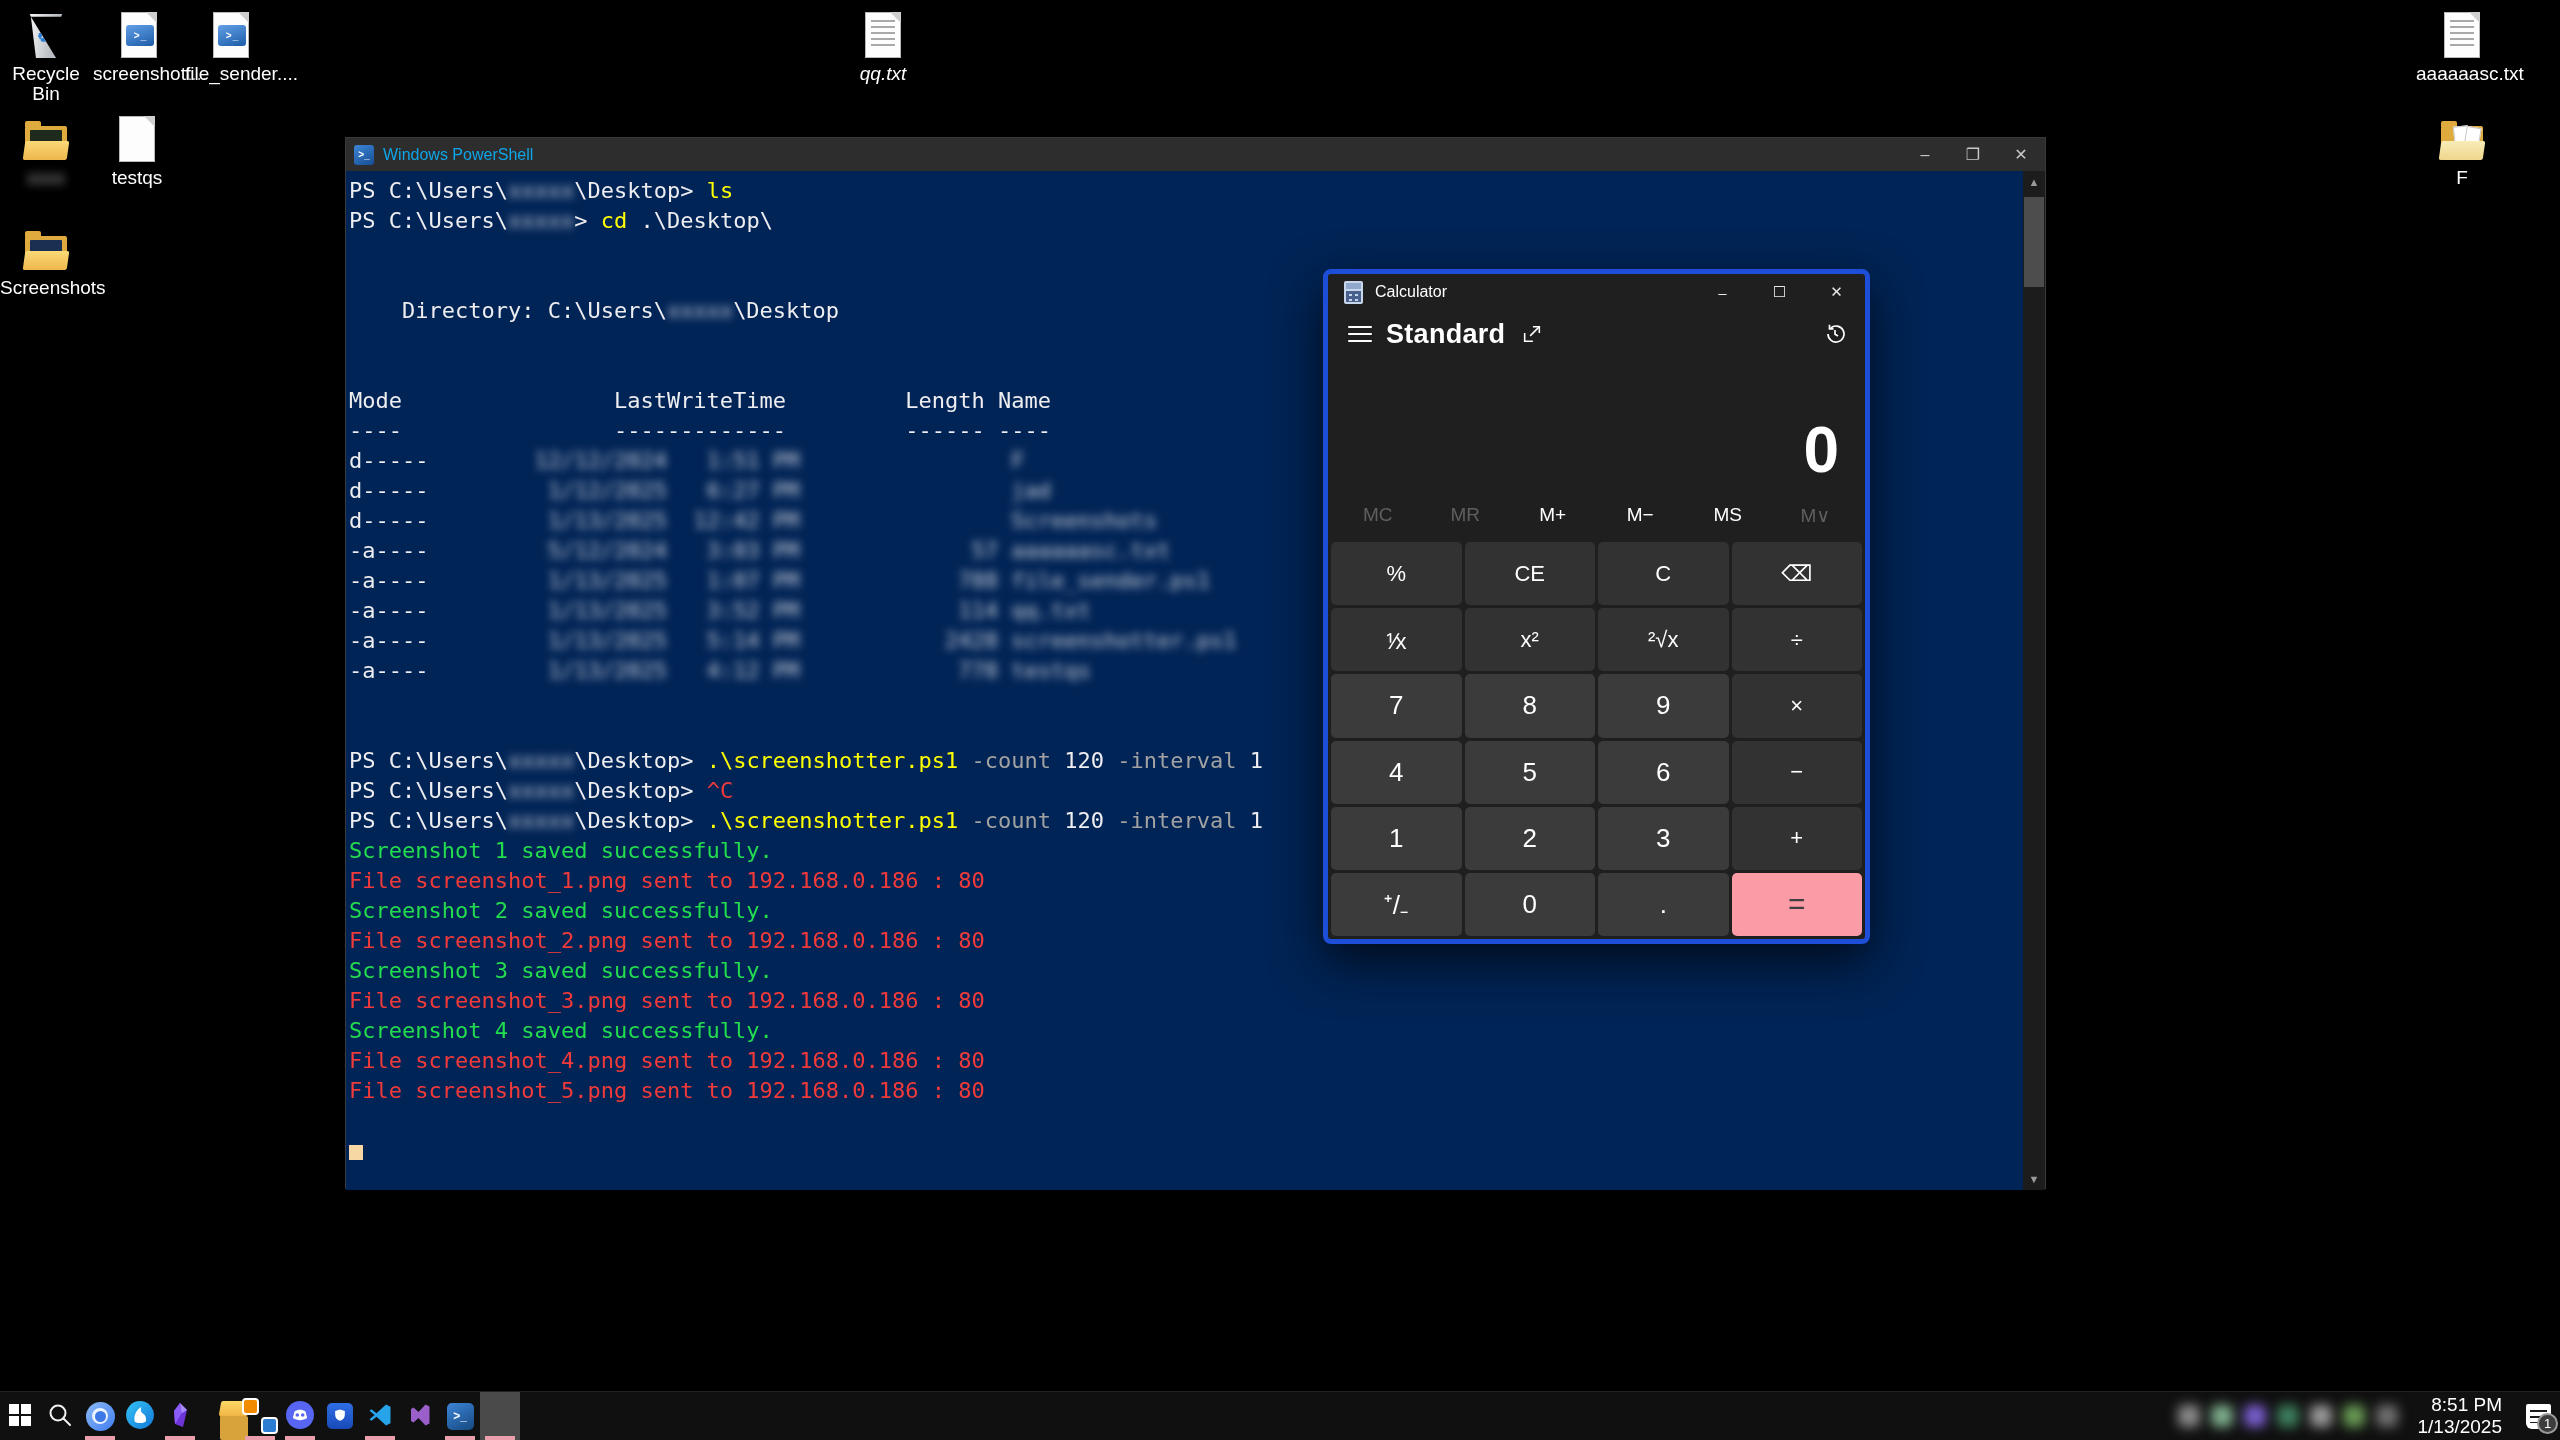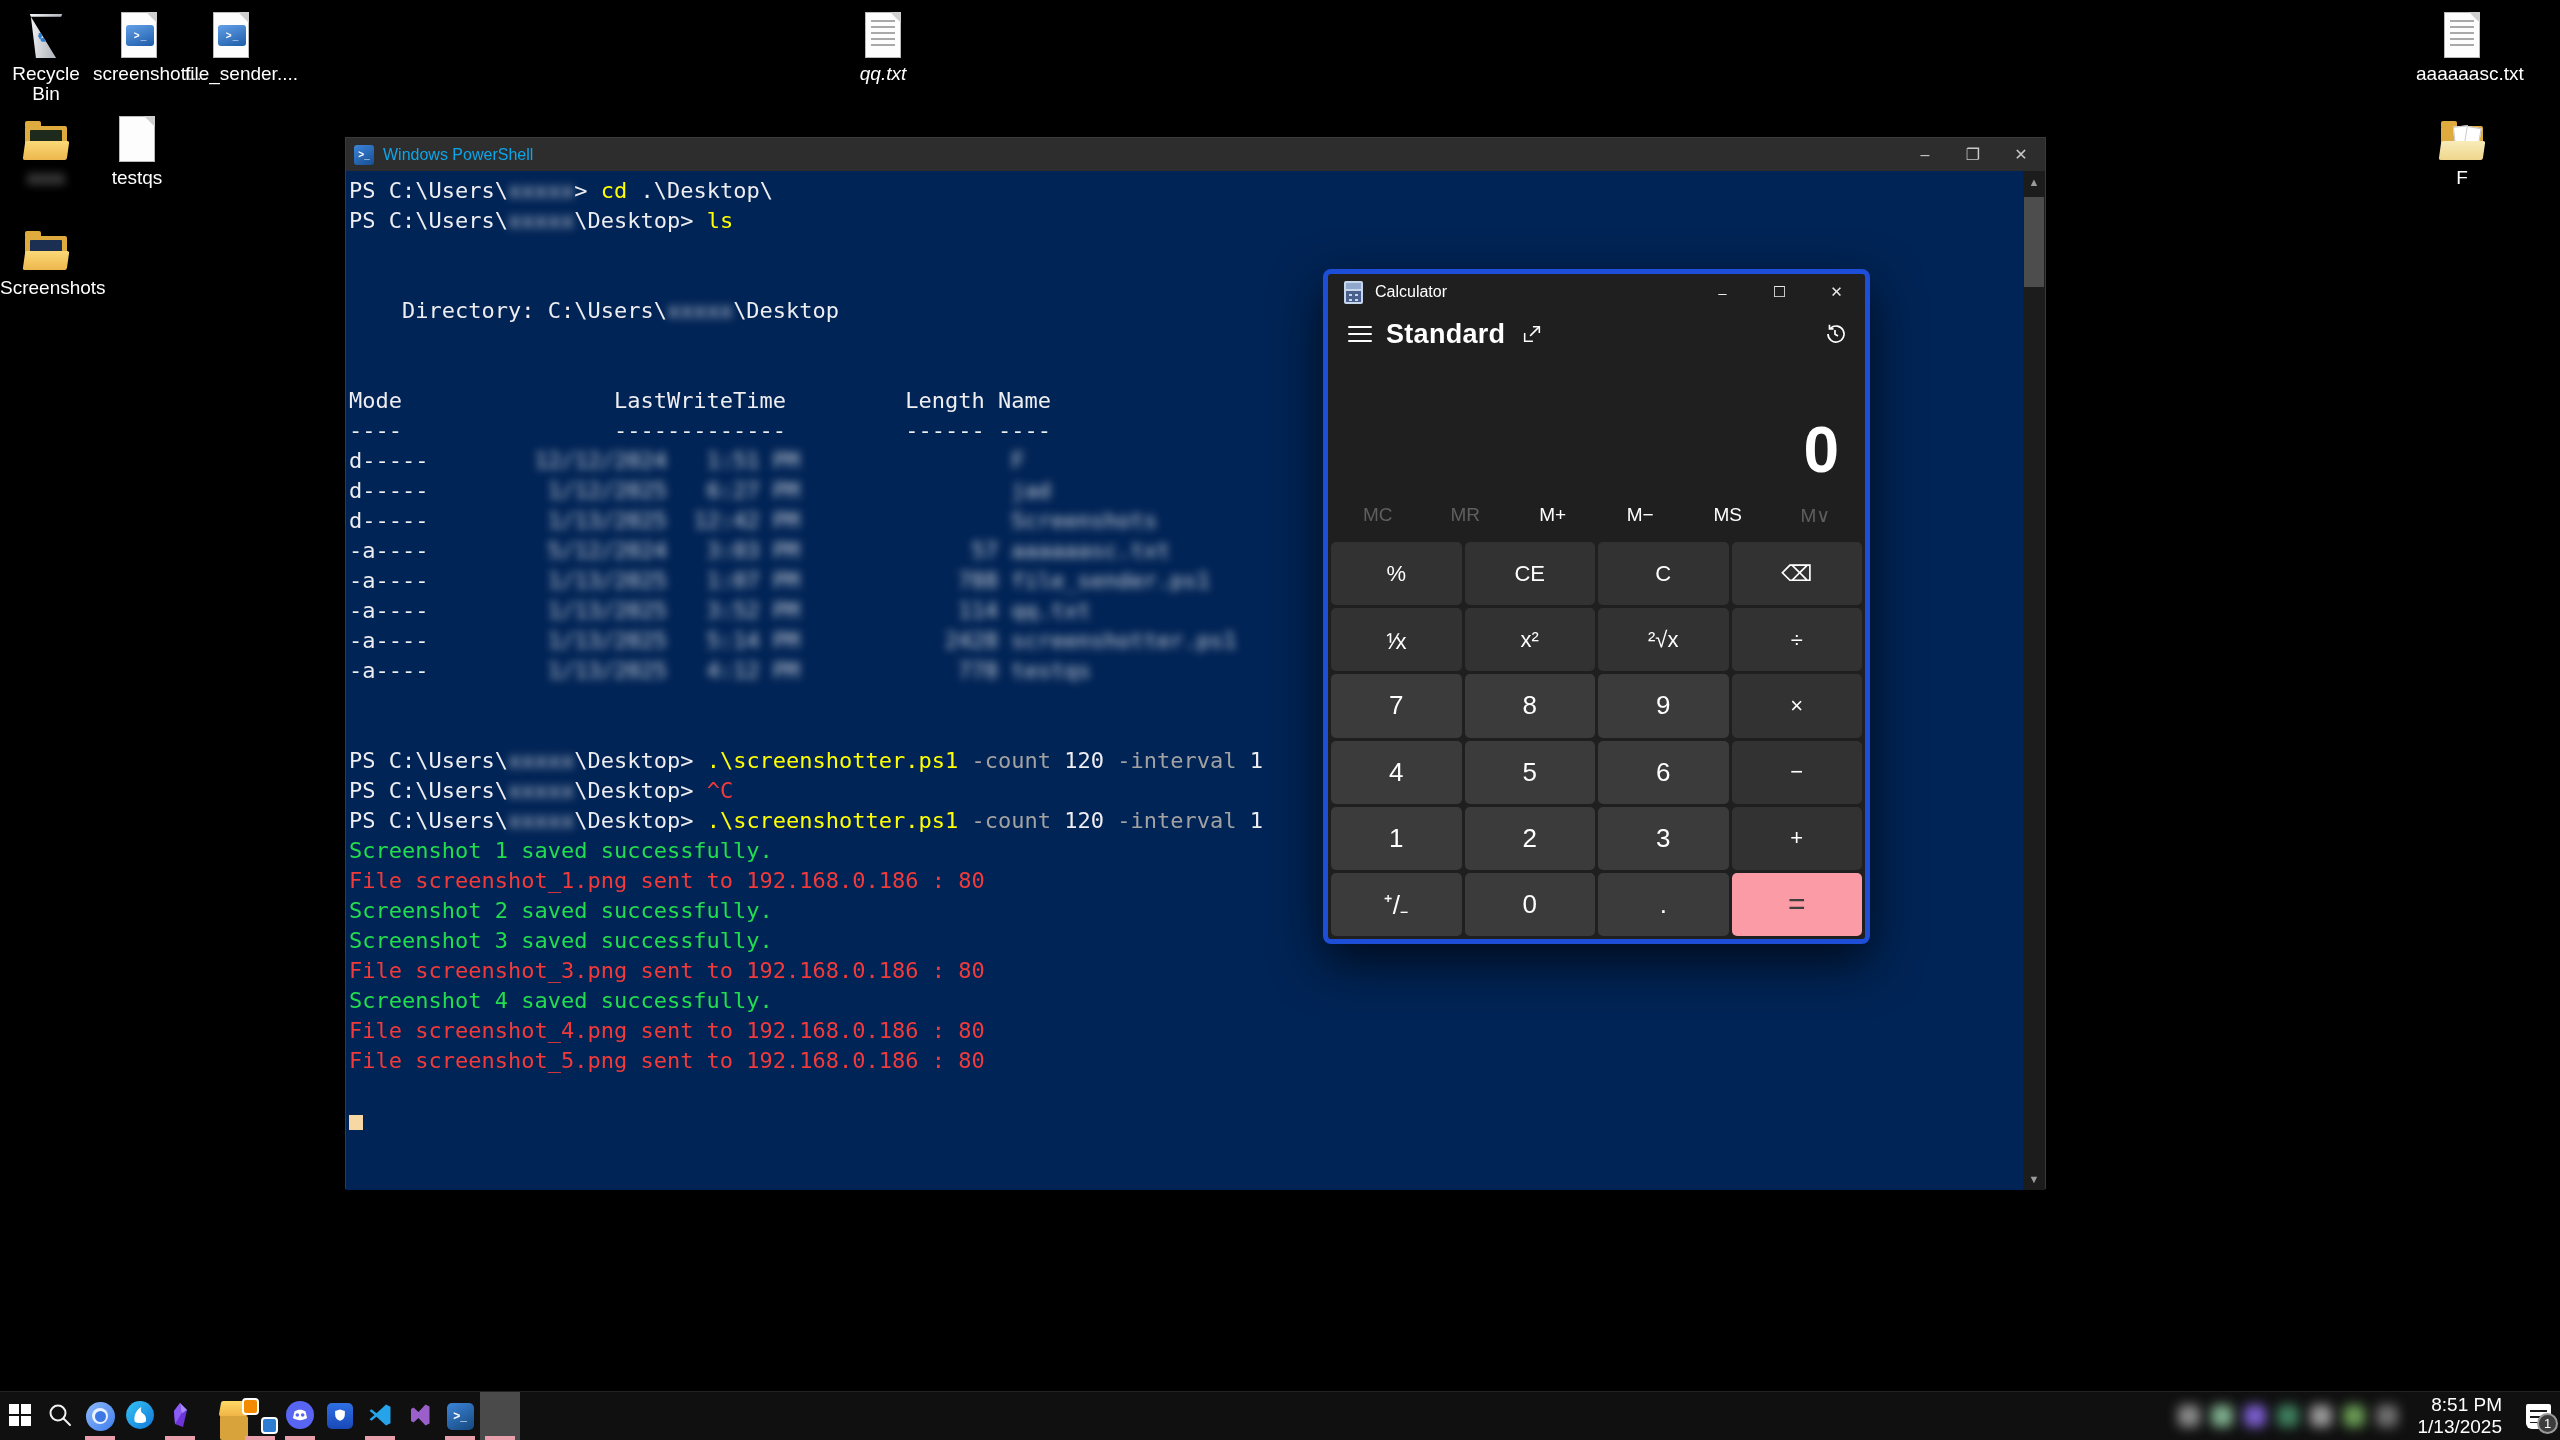--- a/index.html
+++ b/index.html
@@ -237,22 +237,22 @@
       <span class="ps-ticon">&gt;<u>_</u></span>
       <span class="ps-title">Windows PowerShell</span>
       <span class="win-ctrls">
         <button class="wc">–</button>
         <button class="wc">❐</button>
         <button class="wc close">✕</button>
       </span>
     </header>
     <div class="ps-body">
       <div id="term-lines">
+          <div class="tline"><span class="c-w">PS C:\Users\</span><span class="c-w blur">xxxxx</span><span class="c-w">\Desktop&gt; </span><span class="c-y">ls</span></div>
           <div class="tline"><span class="c-w">PS C:\Users\</span><span class="c-w blur">xxxxx</span><span class="c-w">&gt; </span><span class="c-y">cd</span><span class="c-w"> .\Desktop\</span></div>
-          <div class="tline"><span class="c-w">PS C:\Users\</span><span class="c-w blur">xxxxx</span><span class="c-w">\Desktop&gt; </span><span class="c-y">ls</span></div>
           <div class="tline"></div>
           <div class="tline"></div>
           <div class="tline"><span class="c-w">    Directory: C:\Users\</span><span class="c-w blur">xxxxx</span><span class="c-w">\Desktop</span></div>
           <div class="tline"></div>
           <div class="tline"></div>
           <div class="tline"><span class="c-w">Mode                LastWriteTime         Length Name</span></div>
           <div class="tline"><span class="c-w">----                -------------         ------ ----</span></div>
           <div class="tline"><span class="c-w">d-----</span><span class="c-w blur">        12/12/2024   1:51 PM                F</span></div>
           <div class="tline"><span class="c-w">d-----</span><span class="c-w blur">         1/12/2025   6:27 PM                jad</span></div>
           <div class="tline"><span class="c-w">d-----</span><span class="c-w blur">         1/13/2025  12:42 PM                Screenshots</span></div>
@@ -262,20 +262,21 @@
           <div class="tline"><span class="c-w">-a----</span><span class="c-w blur">         1/13/2025   5:14 PM           2428 screenshotter.ps1</span></div>
           <div class="tline"><span class="c-w">-a----</span><span class="c-w blur">         1/13/2025   4:12 PM            778 testqs</span></div>
           <div class="tline"></div>
           <div class="tline"></div>
           <div class="tline"><span class="c-w">PS C:\Users\</span><span class="c-w blur">xxxxx</span><span class="c-w">\Desktop&gt; </span><span class="c-y">.\screenshotter.ps1</span><span class="c-w"> </span><span class="c-d">-count</span><span class="c-w"> 120 </span><span class="c-d">-interval</span><span class="c-w"> 1</span></div>
           <div class="tline"><span class="c-w">PS C:\Users\</span><span class="c-w blur">xxxxx</span><span class="c-w">\Desktop&gt; </span><span class="c-r">^C</span></div>
           <div class="tline"><span class="c-w">PS C:\Users\</span><span class="c-w blur">xxxxx</span><span class="c-w">\Desktop&gt; </span><span class="c-y">.\screenshotter.ps1</span><span class="c-w"> </span><span class="c-d">-count</span><span class="c-w"> 120 </span><span class="c-d">-interval</span><span class="c-w"> 1</span></div>
           <div class="tline"><span class="c-g">Screenshot 1 saved successfully.</span></div>
           <div class="tline"><span class="c-r">File screenshot_1.png sent to 192.168.0.186 : 80</span></div>
           <div class="tline"><span class="c-g">Screenshot 2 saved successfully.</span></div>
+          <div class="tline"><span class="c-r">File screenshot_2.png sent to 192.168.0.186 : 80</span></div>
           <div class="tline"><span class="c-g">Screenshot 3 saved successfully.</span></div>
           <div class="tline"><span class="c-r">File screenshot_3.png sent to 192.168.0.186 : 80</span></div>
           <div class="tline"><span class="c-g">Screenshot 4 saved successfully.</span></div>
           <div class="tline"><span class="c-r">File screenshot_4.png sent to 192.168.0.186 : 80</span></div>
           <div class="tline"><span class="c-r">File screenshot_5.png sent to 192.168.0.186 : 80</span></div>
           <div class="tline"></div>
           <div class="tline"><span class="cursor"></span></div>
         </div>
       <div class="ps-scrollbar">
         <span class="sb-up">▲</span>

